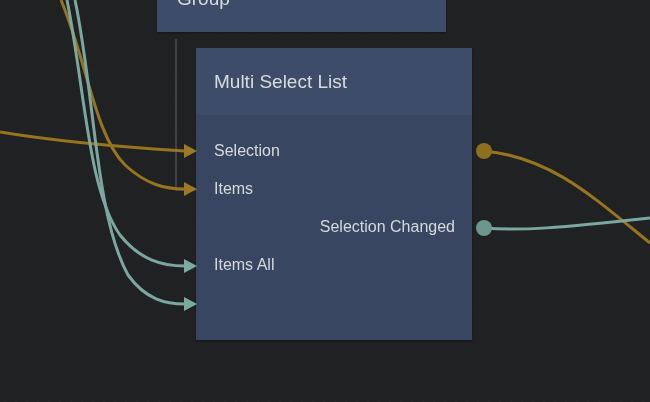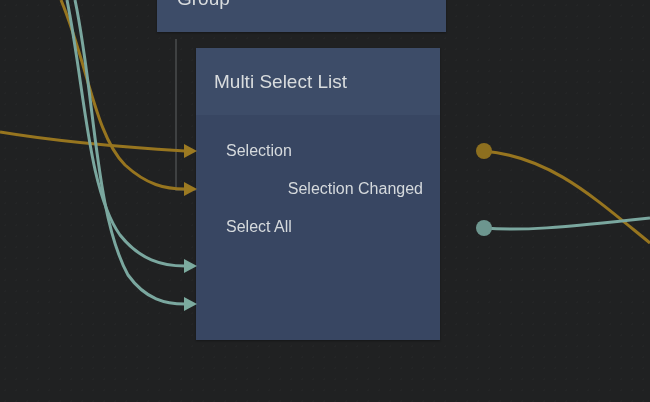--- a/index.html
+++ b/index.html
@@ -37,32 +37,31 @@
   }
   #group-node {
     left: 157px; top: -34px;
     width: 289px; height: 66px;
     line-height: 66px;
     padding-left: 20px;
     box-sizing: border-box;
   }
   #msl-node {
     left: 196px; top: 48px;
-    width: 244px; height: 292px;
+    width: 276px; height: 292px;
     background: #384662;
   }
   #msl-header {
     height: 67px;
     line-height: 67px;
     padding-left: 18px;
     box-sizing: border-box;
   }
   #msl-rows {
     padding-top: 17px;
-    padding-left: 12px;
   }
   .port-row {
     height: 38px;
     line-height: 38px;
     color: #d6dadd;
     font-size: 16px;
     padding-left: 18px;
     padding-right: 17px;
     white-space: nowrap;
   }
@@ -87,25 +86,28 @@
   </div>
 
   <div class="node" id="msl-node">
     <div class="node-header" id="msl-header">
       <span>Multi Select List</span>
     </div>
     <div id="msl-rows">
       <div class="port-row">
         <span>Selection</span>
       </div>
+      <div class="port-row">
+        <span>Items</span>
+      </div>
       <div class="port-row out">
         <span>Selection Changed</span>
       </div>
       <div class="port-row">
-        <span>Select All</span>
+        <span>Items All</span>
       </div>
     </div>
   </div>
 
   <svg class="layer">
 
     <path class="wire" d="M 0 132 C 60 142, 120 147, 185 151" stroke="#97751f"></path>
 
     <path class="wire" d="M 61 0 C 88 65, 95 135, 125 165 C 147 185, 165 189, 185 189" stroke="#97751f"></path>
 

